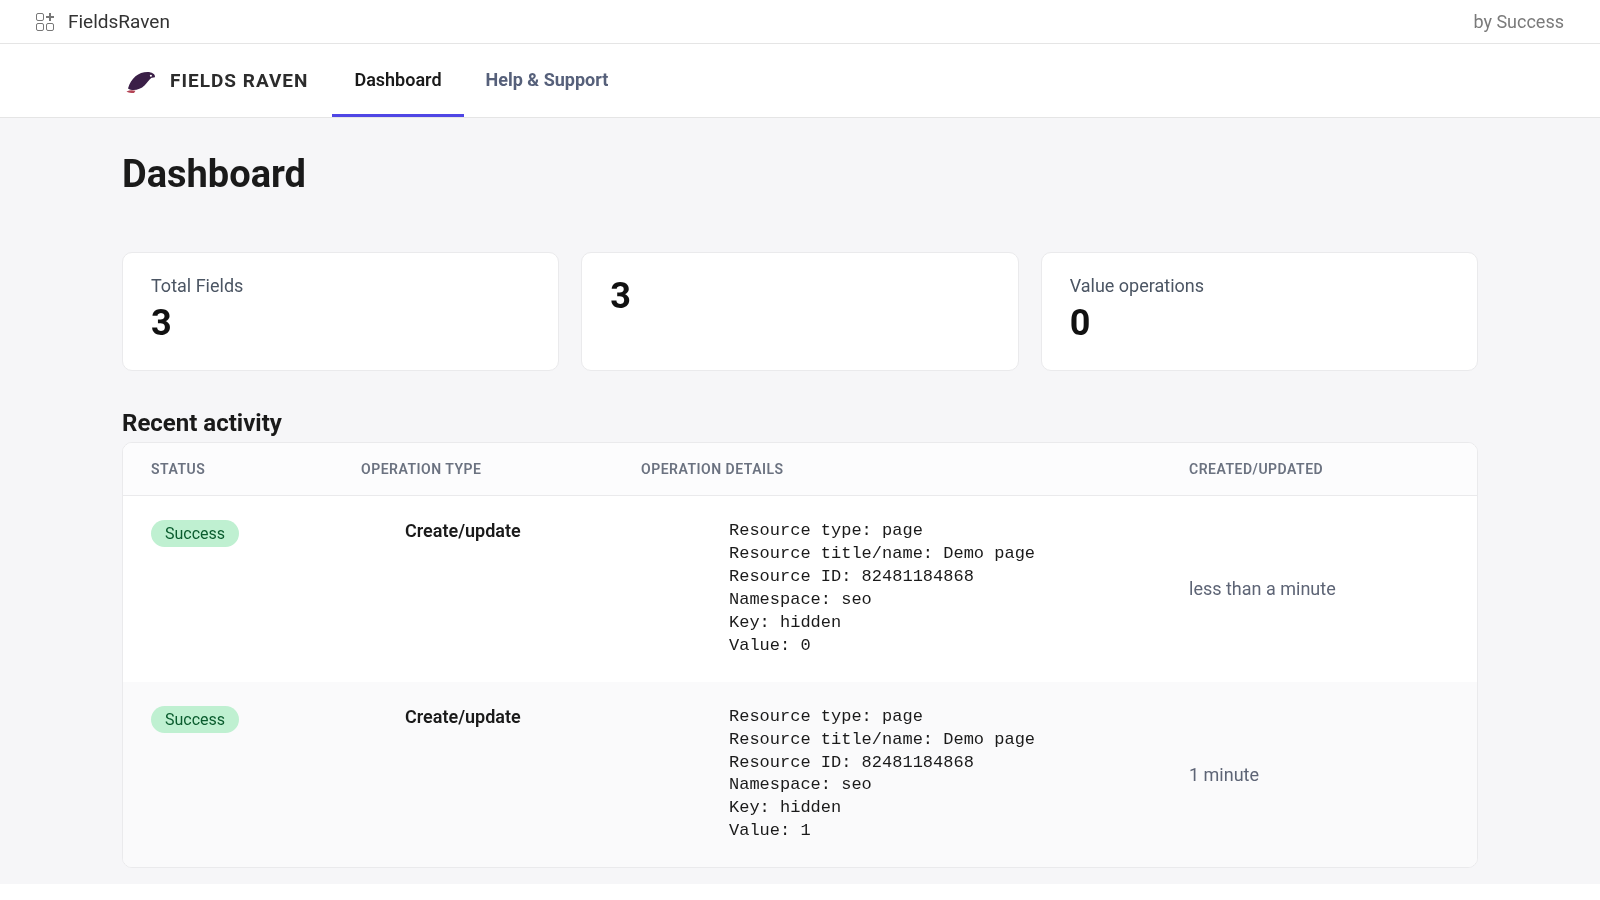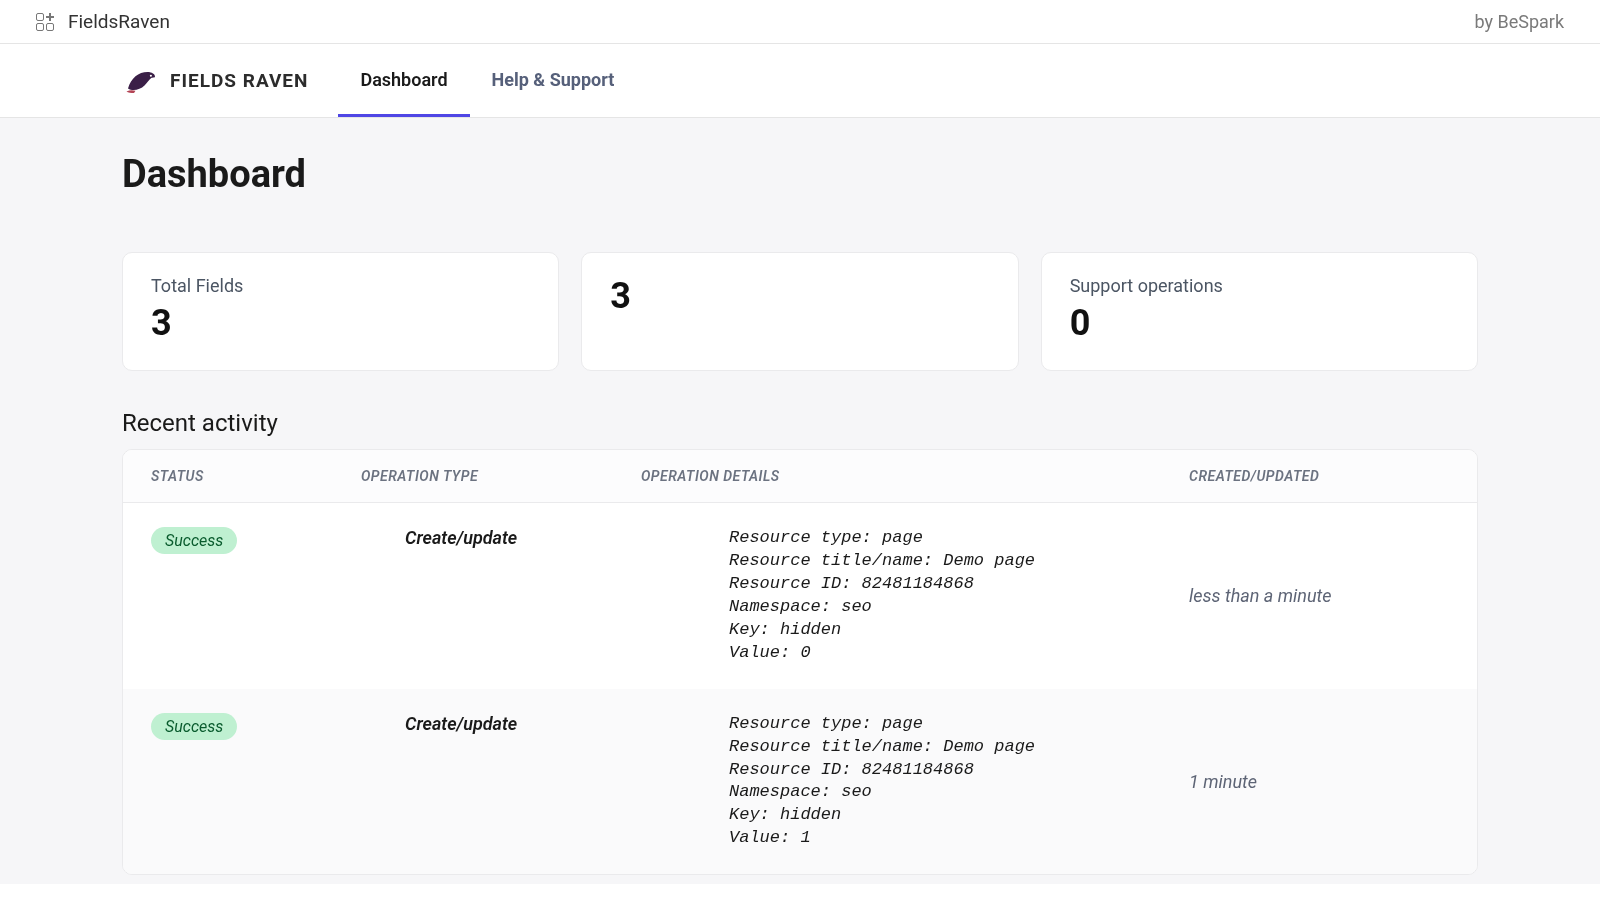--- a/index.html
+++ b/index.html
@@ -48,21 +48,21 @@
   .meta-title { font-size: 19px; color: #333; }
   .meta-right { font-size: 18px; color: #7a7a7a; }
 
   
   .nav-bar {
     height: 74px;
     background: #ffffff;
     display: flex;
     align-items: center;
     padding: 0 122px;
-    gap: 30px;
+    gap: 24px;
     border-bottom: 1px solid #e5e5e5;
   }
   .brand { display: flex; align-items: center; gap: 12px; }
   .brand-logo {
     width: 36px; height: 36px; position: relative;
   }
   .brand-logo svg { width: 100%; height: 100%; }
   .brand-text {
     font-size: 19px;
     font-weight: 700;
@@ -105,31 +105,30 @@
     background: #fff;
     border: 1px solid #eaeaec;
     border-radius: 10px;
     padding: 22px 28px 26px;
   }
   .card-label { font-size: 18px; color: #4b5563; margin-bottom: 6px; }
   .card-value { font-size: 36px; font-weight: 700; color: #111; }
 
   .section-title {
     font-size: 24px;
-    font-weight: 400;
-    margin-bottom: 12px;
+    font-weight: 700;
+    margin-bottom: 5px;
     color: #1a1a1a;
   }
 
   .activity-table {
     background: #fff;
     border: 1px solid #eaeaec;
     border-radius: 10px;
     overflow: hidden;
-    font-style: italic;
   }
   .activity-head, .activity-row {
     display: grid;
     grid-template-columns: 210px 280px 1fr 260px;
     align-items: start;
     padding: 18px 28px;
   }
   .activity-head {
     border-bottom: 1px solid #eaeaec;
     background: #fcfcfd;
@@ -176,21 +175,21 @@
 <div class="meta-bar">
   <div class="meta-left">
     <div class="apps-icon">
       <span></span>
         <span class="plus"></span>
         <span></span>
         <span></span>
     </div>
     <div class="meta-title">FieldsRaven</div>
   </div>
-  <div class="meta-right">by BeSpark</div>
+  <div class="meta-right">by Success</div>
 </div>
 
 <div class="nav-bar">
   <div class="brand">
     <div class="brand-logo">
       <svg viewBox="0 0 48 48">
         <path d="M8 34 C12 20 22 12 34 12 C40 12 44 15 44 18 C44 20 41 19 39 20 C36 22 34 26 30 30 C24 36 14 38 8 34 Z" fill="#3a1f47"></path>
         <path d="M6 38 C10 36 14 36 18 37 L16 40 C12 40 8 40 6 38 Z" fill="#b34455"></path>
         <circle cx="38.5" cy="17" r="1.4" fill="#fff"></circle>
       </svg>
@@ -208,21 +207,21 @@
 
   <div class="cards">
     <div class="card">
       <div class="card-label">Total Fields</div>
       <div class="card-value">3</div>
     </div>
     <div class="card">
       <div class="card-value">3</div>
     </div>
     <div class="card">
-      <div class="card-label">Support operations</div>
+      <div class="card-label">Value operations</div>
       <div class="card-value">0</div>
     </div>
   </div>
 
   <h2 class="section-title">Recent activity</h2>
 
   <div class="activity-table">
     <div class="activity-head">
       <div class="col">STATUS</div>
       <div class="col">OPERATION TYPE</div>

